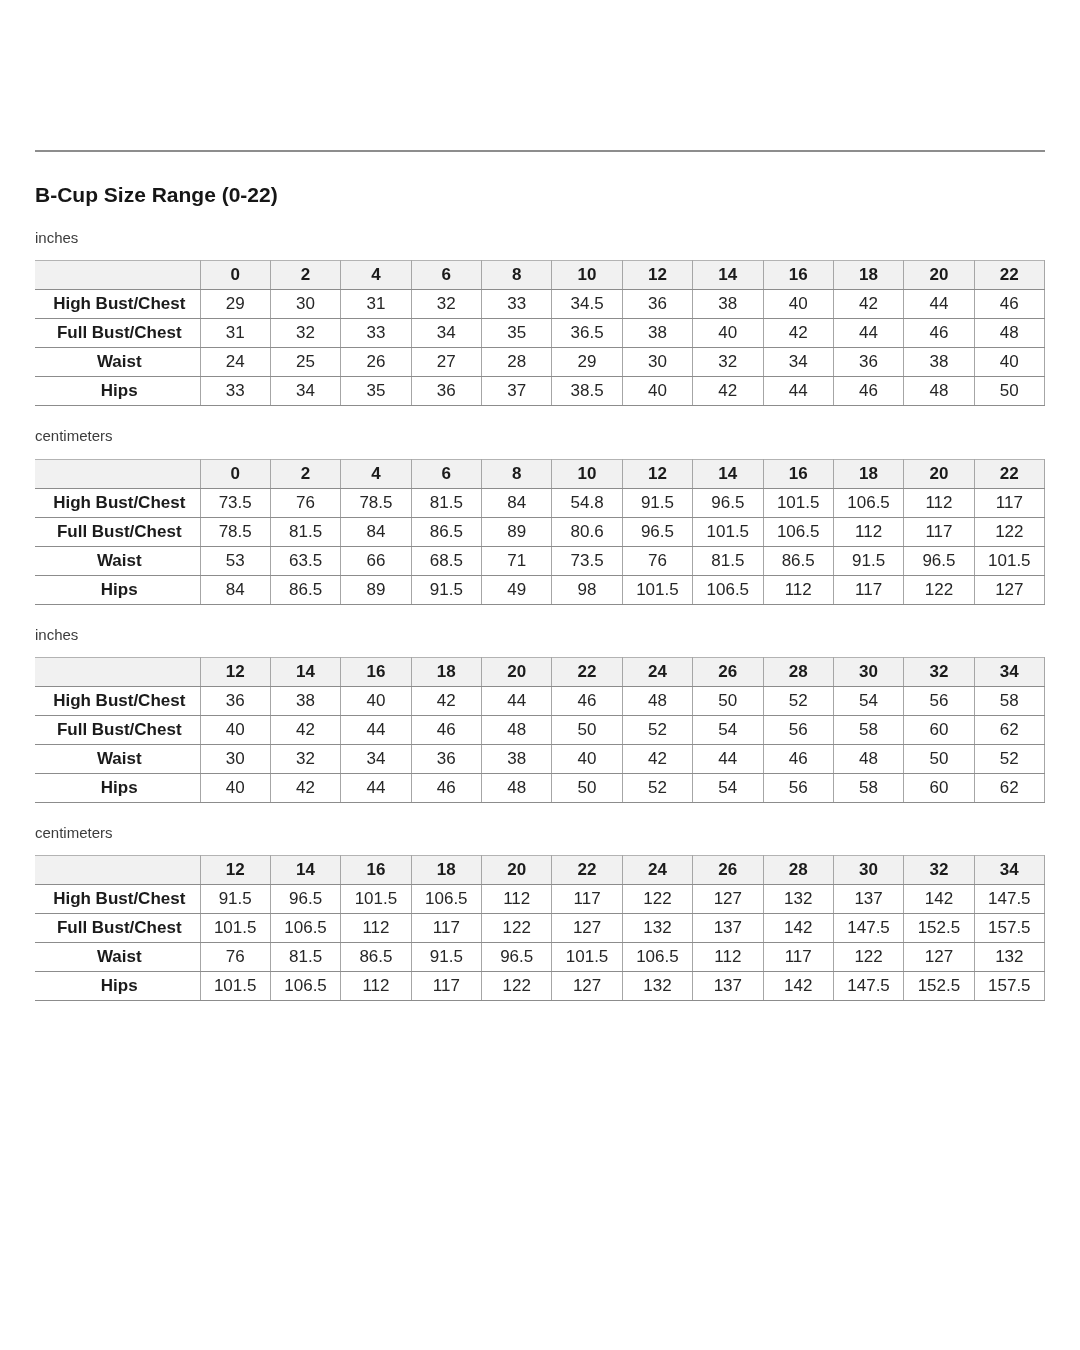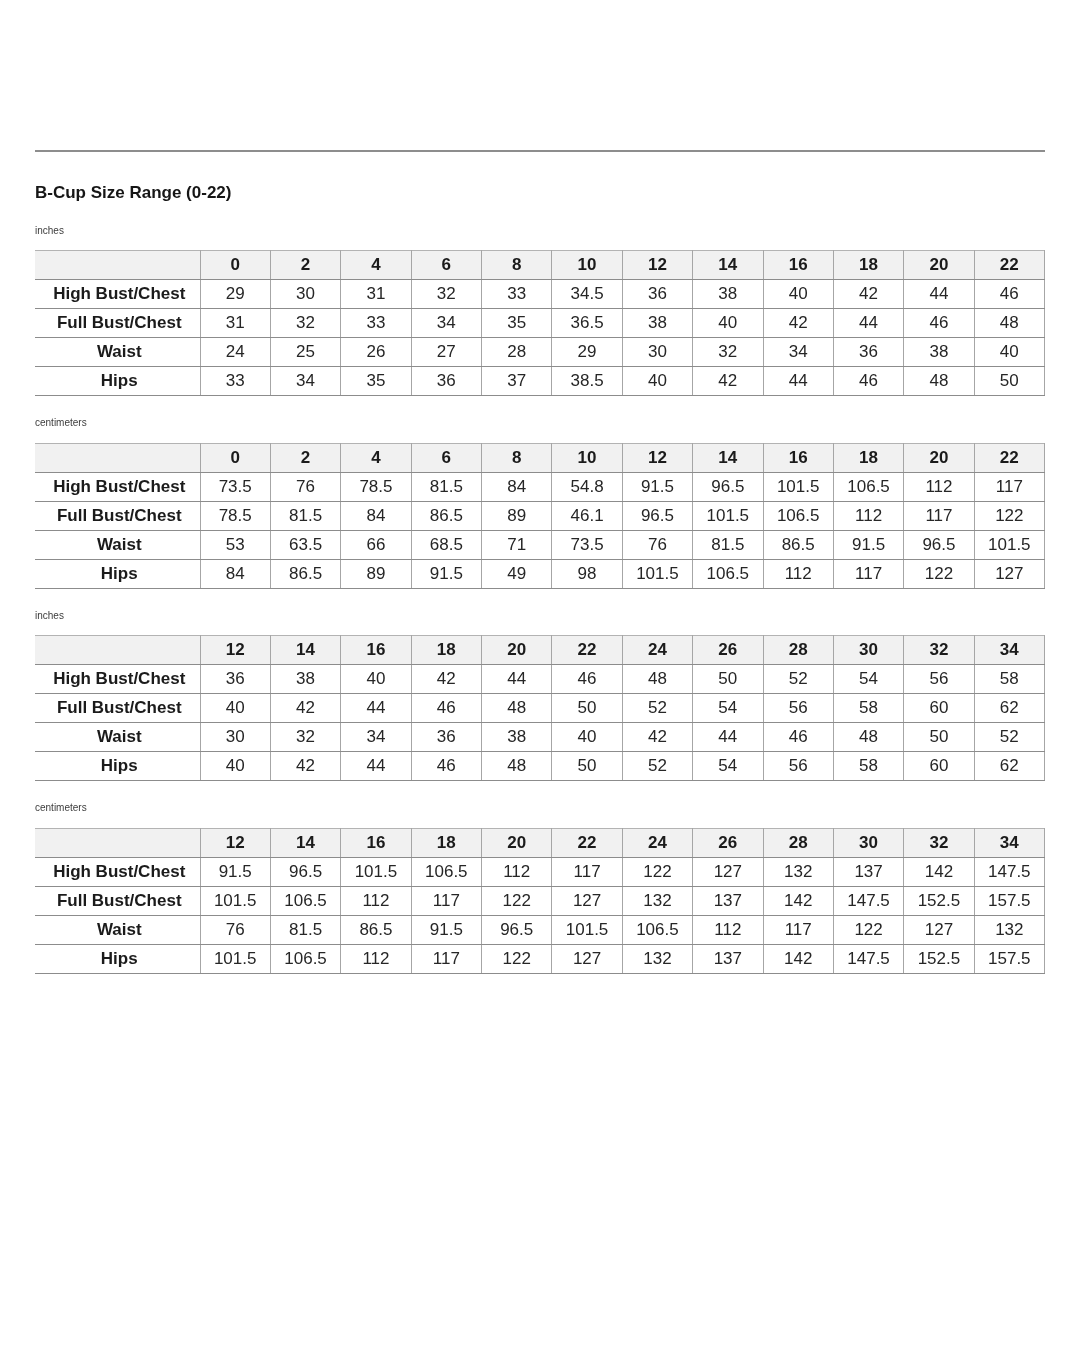--- a/index.html
+++ b/index.html
@@ -21,28 +21,28 @@
     letter-spacing: 1.5px;
     color: #161616;
   }
   hr.title-divider {
     border: none;
     border-top: 2px solid #8d8d8d;
     margin: 0;
   }
   h2.section-heading {
     margin: 31px 0 22px 0;
-    font-size: 17px;
+    font-size: 21px;
     line-height: 1.15;
     font-weight: bold;
     color: #161616;
   }
   .unit-label {
     margin: 21px 0 14px 0;
-    font-size: 10px;
+    font-size: 15px;
     line-height: 1.15;
     color: #3c3c3c;
   }
   table.size-table {
     width: 100%;
     border-collapse: collapse;
     table-layout: fixed;
     border-top: 1px solid #b3b3b3;
     margin: 0;
   }
@@ -203,21 +203,21 @@
             <td>112</td>
             <td>117</td>
           </tr>
           <tr>
             <th class="label-col">Full Bust/Chest</th>
             <td>78.5</td>
             <td>81.5</td>
             <td>84</td>
             <td>86.5</td>
             <td>89</td>
-            <td>46.1</td>
+            <td>80.6</td>
             <td>96.5</td>
             <td>101.5</td>
             <td>106.5</td>
             <td>112</td>
             <td>117</td>
             <td>122</td>
           </tr>
           <tr>
             <th class="label-col">Waist</th>
             <td>53</td>

